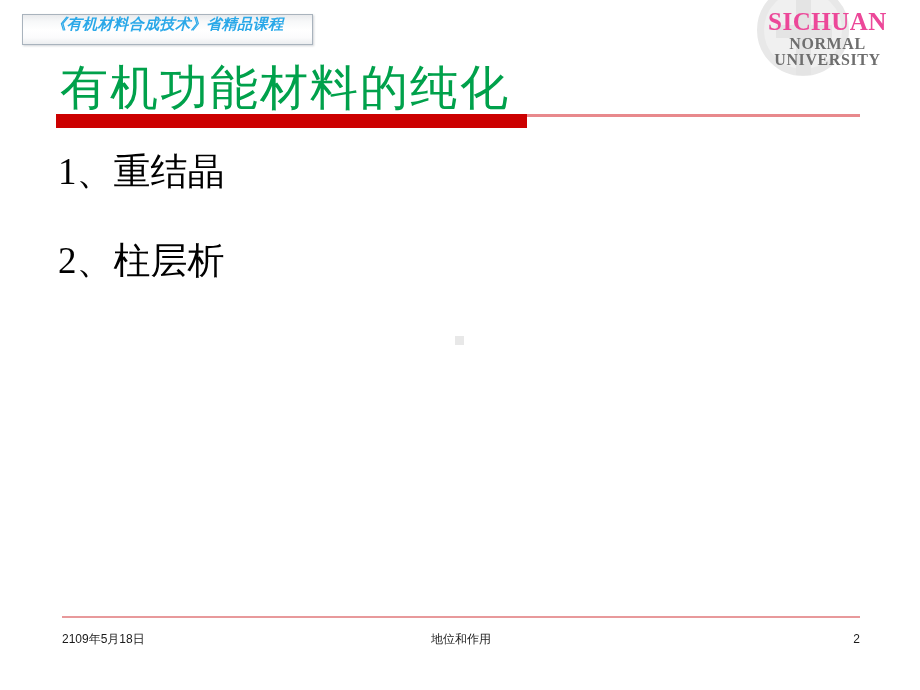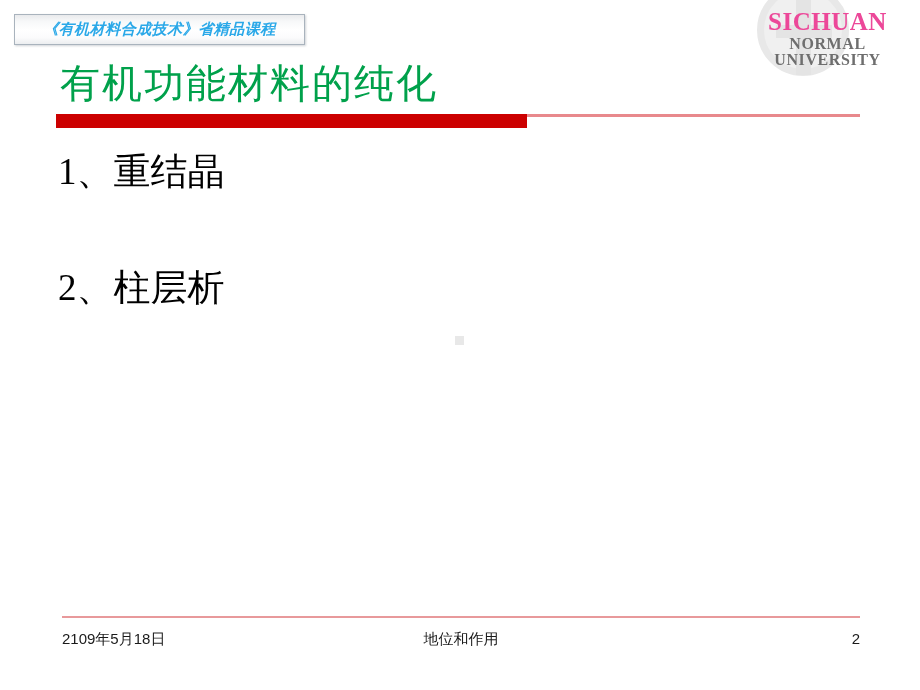--- a/index.html
+++ b/index.html
@@ -15,35 +15,35 @@
     position: relative;
     width: 920px;
     height: 690px;
     background: #ffffff;
     overflow: hidden;
   }
 
   
   #course-badge {
     position: absolute;
-    left: 14px;
+    left: 22px;
     top: 14px;
     width: 291px;
     height: 31px;
     box-sizing: border-box;
     border: 1px solid #a9b3bd;
     background: linear-gradient(to bottom,
                 #e9eaec 0%,
                 #f7f8f9 22%,
                 #ffffff 52%,
                 #fbfbfc 78%,
                 #eceef0 100%);
     box-shadow: 1px 1px 2px rgba(120,130,140,0.35);
     display: flex;
-    align-items: center;
+    align-items: flex-start;
     justify-content: center;
   }
   #course-badge .badge-text {
     font-family: "Liberation Sans", "DejaVu Sans", sans-serif;
     font-size: 15px;
     font-weight: bold;
     font-style: italic;
     color: #2aa8e8;
     letter-spacing: 0.5px;
     white-space: nowrap;
@@ -111,21 +111,21 @@
     font-variant: small-caps;
     line-height: 1;
   }
 
   
   #slide-title {
     position: absolute;
     left: 60px;
     top: 60px;
     font-family: "DejaVu Sans", "Liberation Sans", sans-serif;
-    font-size: 40px;
+    font-size: 48px;
     font-weight: normal;
     color: #00a14b;
     letter-spacing: 2px;
     line-height: 1.15;
     white-space: nowrap;
   }
 
   
   #title-rule-thick {
     position: absolute;
@@ -152,21 +152,21 @@
     width: 640px;
   }
   .body-item {
     font-family: "Liberation Serif", "DejaVu Serif", serif;
     font-size: 37px;
     color: #000000;
     line-height: 1.1;
     white-space: nowrap;
   }
   .body-item.i0 { margin-top: 0px; }
-  .body-item.i1 { margin-top: 75px; }
+  .body-item.i1 { margin-top: 48px; }
   .body-item.i2 { margin-top: 62px; }
 
   
   #placeholder-mark {
     position: absolute;
     left: 455px;
     top: 336px;
     width: 9px;
     height: 9px;
     background: #e8e8e8;
@@ -185,21 +185,21 @@
     position: absolute;
     left: 62px;
     top: 628px;
     width: 798px;
     height: 22px;
   }
   .footer-cell {
     position: absolute;
     top: 0;
     font-family: "Liberation Sans", "DejaVu Sans", sans-serif;
-    font-size: 15px;
+    font-size: 12px;
     color: #1a1a1a;
     line-height: 22px;
     white-space: nowrap;
   }
   #footer-date  { left: 0px; }
   #footer-note  { left: 0; width: 798px; text-align: center; }
   #footer-page  { right: 0px; }
 </style>
 </head>
 <body>

